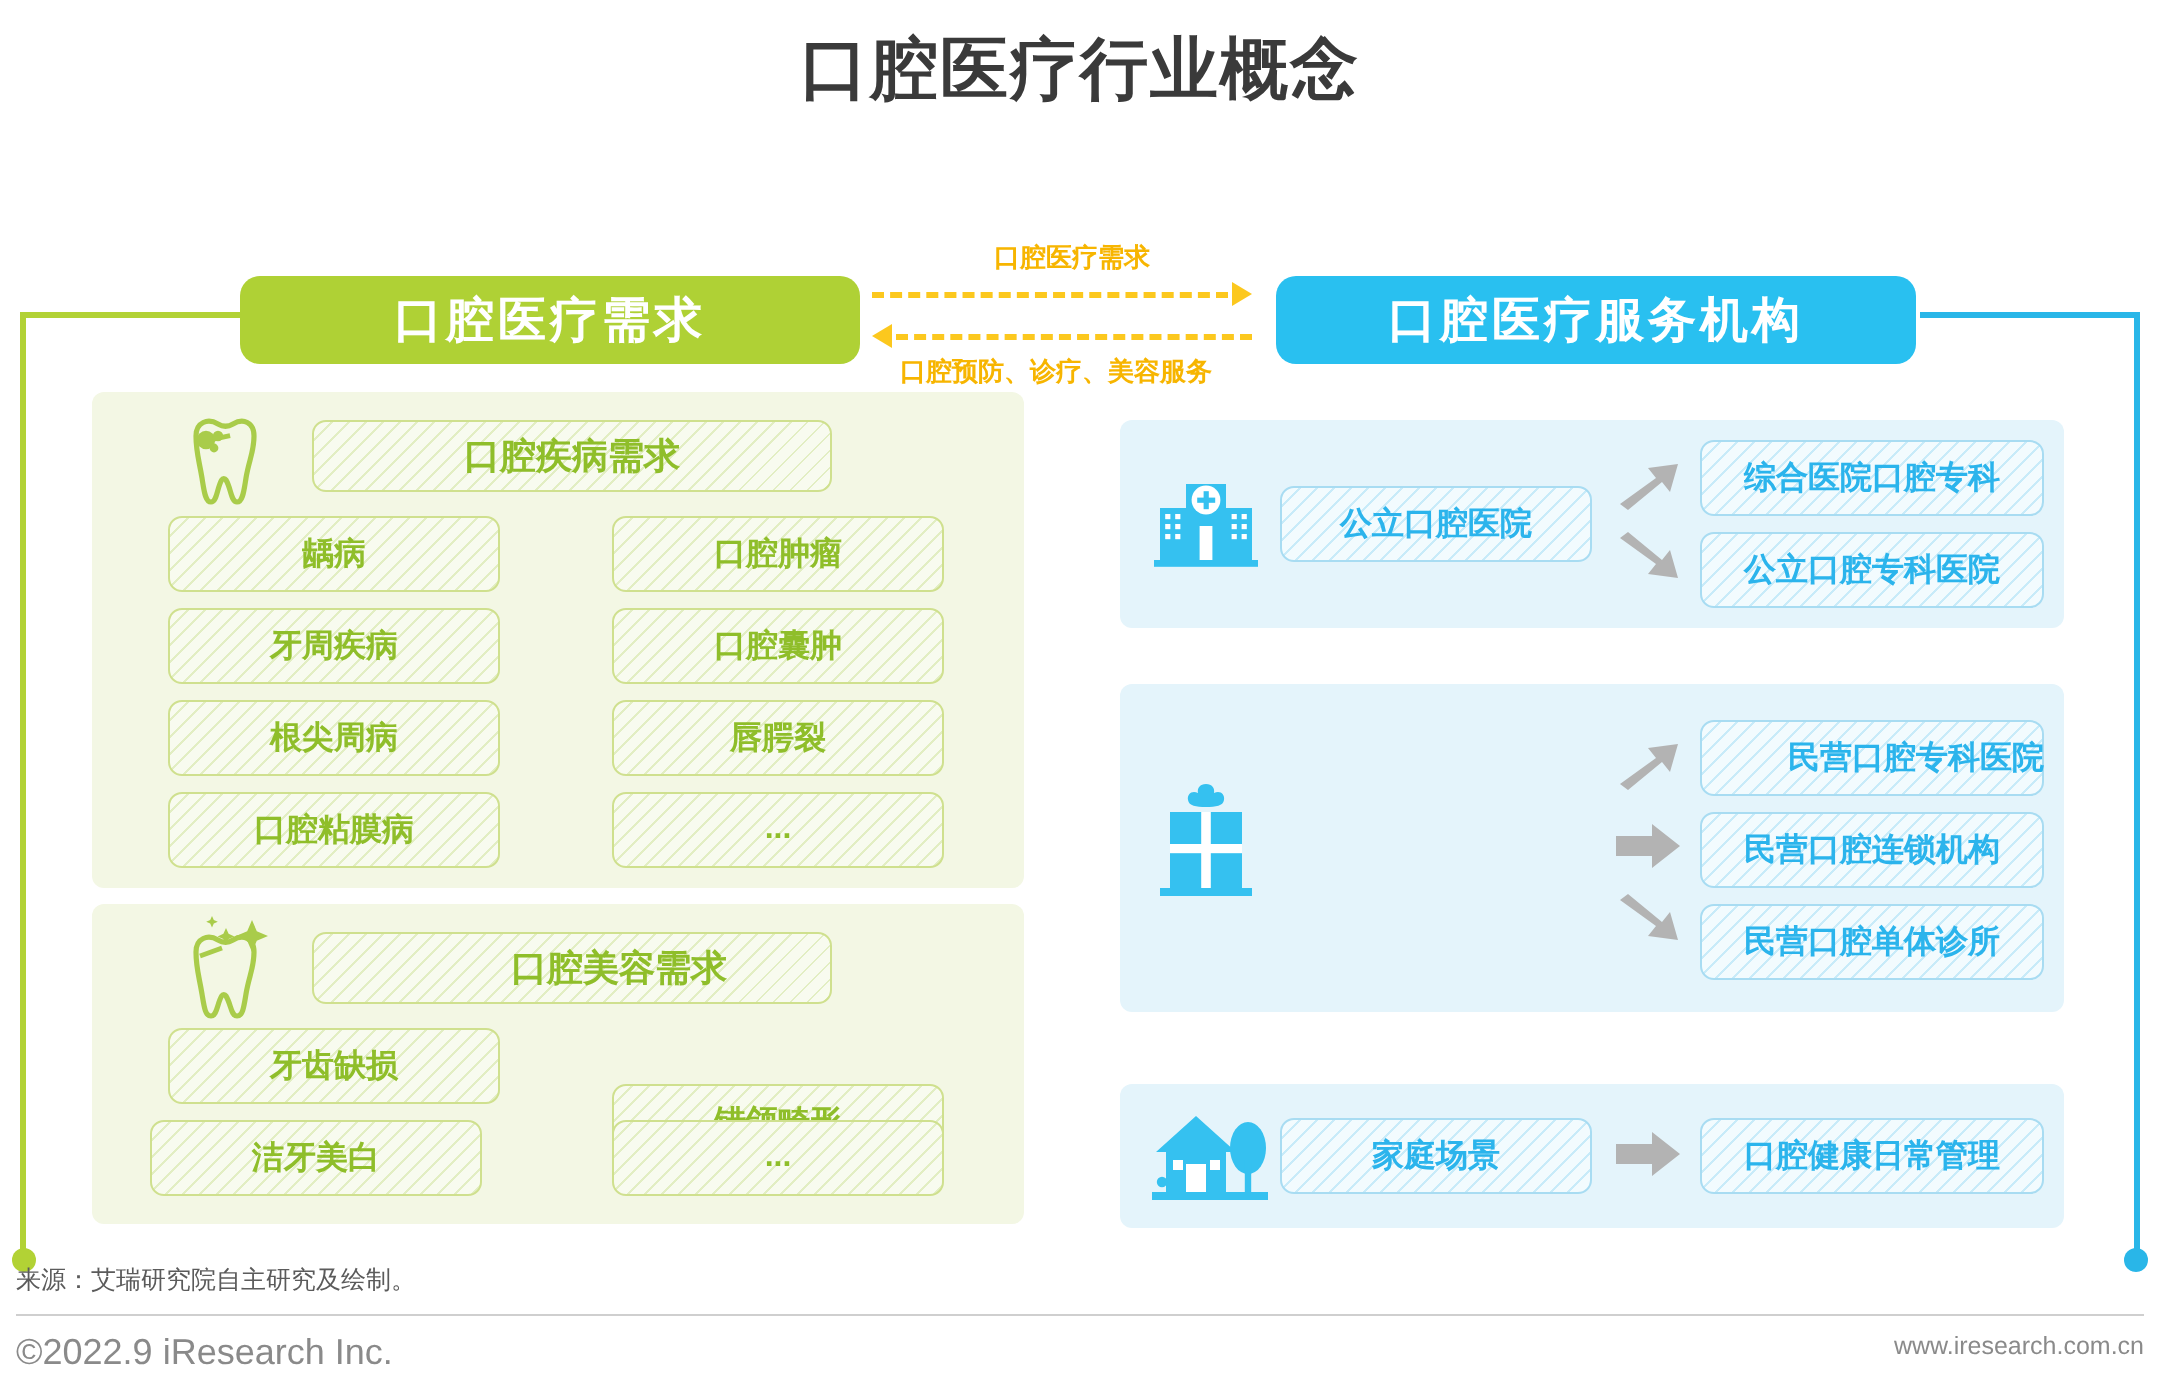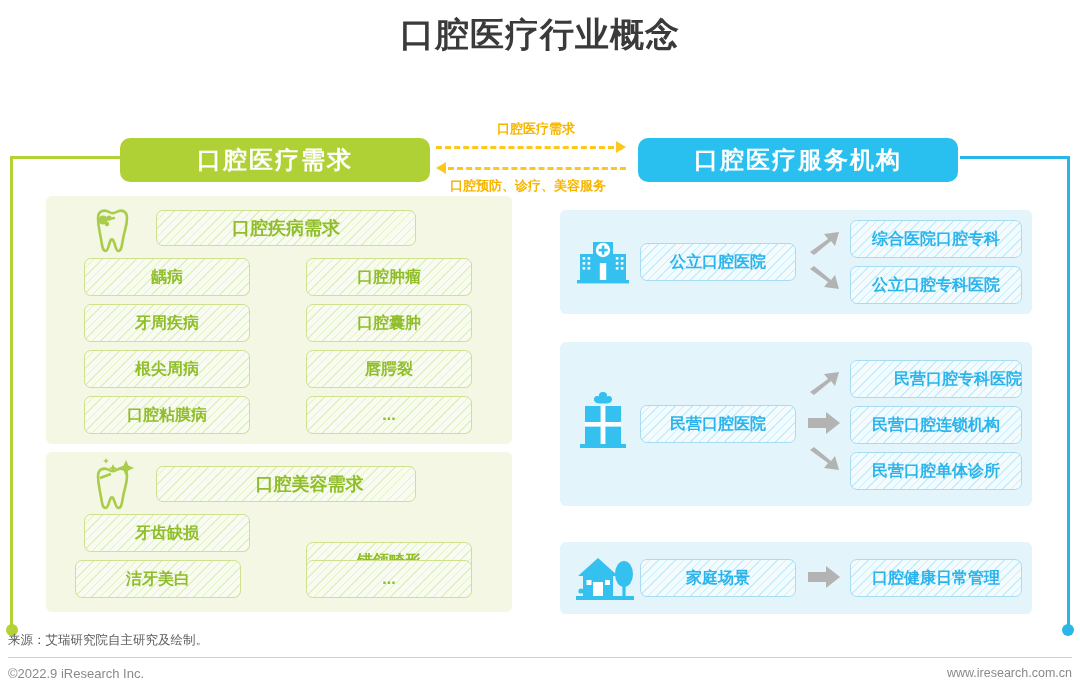--- a/index.html
+++ b/index.html
@@ -98,21 +98,21 @@
   .garrow svg{display:block;}
 
   
   .source{
     position:absolute;left:8px;top:632px;
     font-size:12.5px;color:#5b5b5b;
   }
   .footline{
     position:absolute;left:8px;top:657px;width:1064px;height:1px;background:#cfcfcf;
   }
-  .copyright{position:absolute;left:8px;top:666px;font-size:13px;color:#8a8a8a;}
+  .copyright{position:absolute;left:8px;top:666px;font-size:18px;color:#8a8a8a;}
   .website{position:absolute;right:8px;top:666px;font-size:12.5px;color:#8a8a8a;}
 </style>
 </head>
 <body>
 
 <div class="page">
 
   <div class="title">口腔医疗行业概念</div>
 
   <div class="bracket bracket-left" style="left:10px;top:156px;width:120px;height:486px;">
@@ -243,21 +243,20 @@
       <svg width="58" height="62" viewBox="0 0 58 62">
         <path d="M29 2 C26 2 24.5 4 25 6.5 C22 5 19.5 7 20 10 C20.5 13 24 13.5 29 13.5
                  C34 13.5 37.5 13 38 10 C38.5 7 36 5 33 6.5 C33.5 4 32 2 29 2 Z" fill="#35c1f0"></path>
         <rect x="11" y="16" width="36" height="38" fill="#35c1f0"></rect>
         <rect x="26.6" y="16" width="4.8" height="38" fill="#ffffff"></rect>
         <rect x="11" y="32" width="36" height="4.6" fill="#ffffff"></rect>
         <rect x="6" y="54" width="46" height="4" fill="#35c1f0"></rect>
       </svg>
     </div>
 
-    <div class="tile tile-blue" style="left:80px;top:63px;width:156px;height:38px;">民营口腔医院</div>
 
     <div class="garrow" style="left:248px;top:26px;">
       <svg width="34" height="30" viewBox="0 0 34 30">
         <path d="M2 24 L20 11 L16 6 L31 4 L27 18 L23 13 L6 27 Z" fill="#b3b3b3"></path>
       </svg>
     </div>
     <div class="garrow" style="left:246px;top:68px;">
       <svg width="36" height="26" viewBox="0 0 36 26">
         <path d="M2 8 L20 8 L20 2 L34 13 L20 24 L20 18 L2 18 Z" fill="#b3b3b3"></path>
       </svg>

